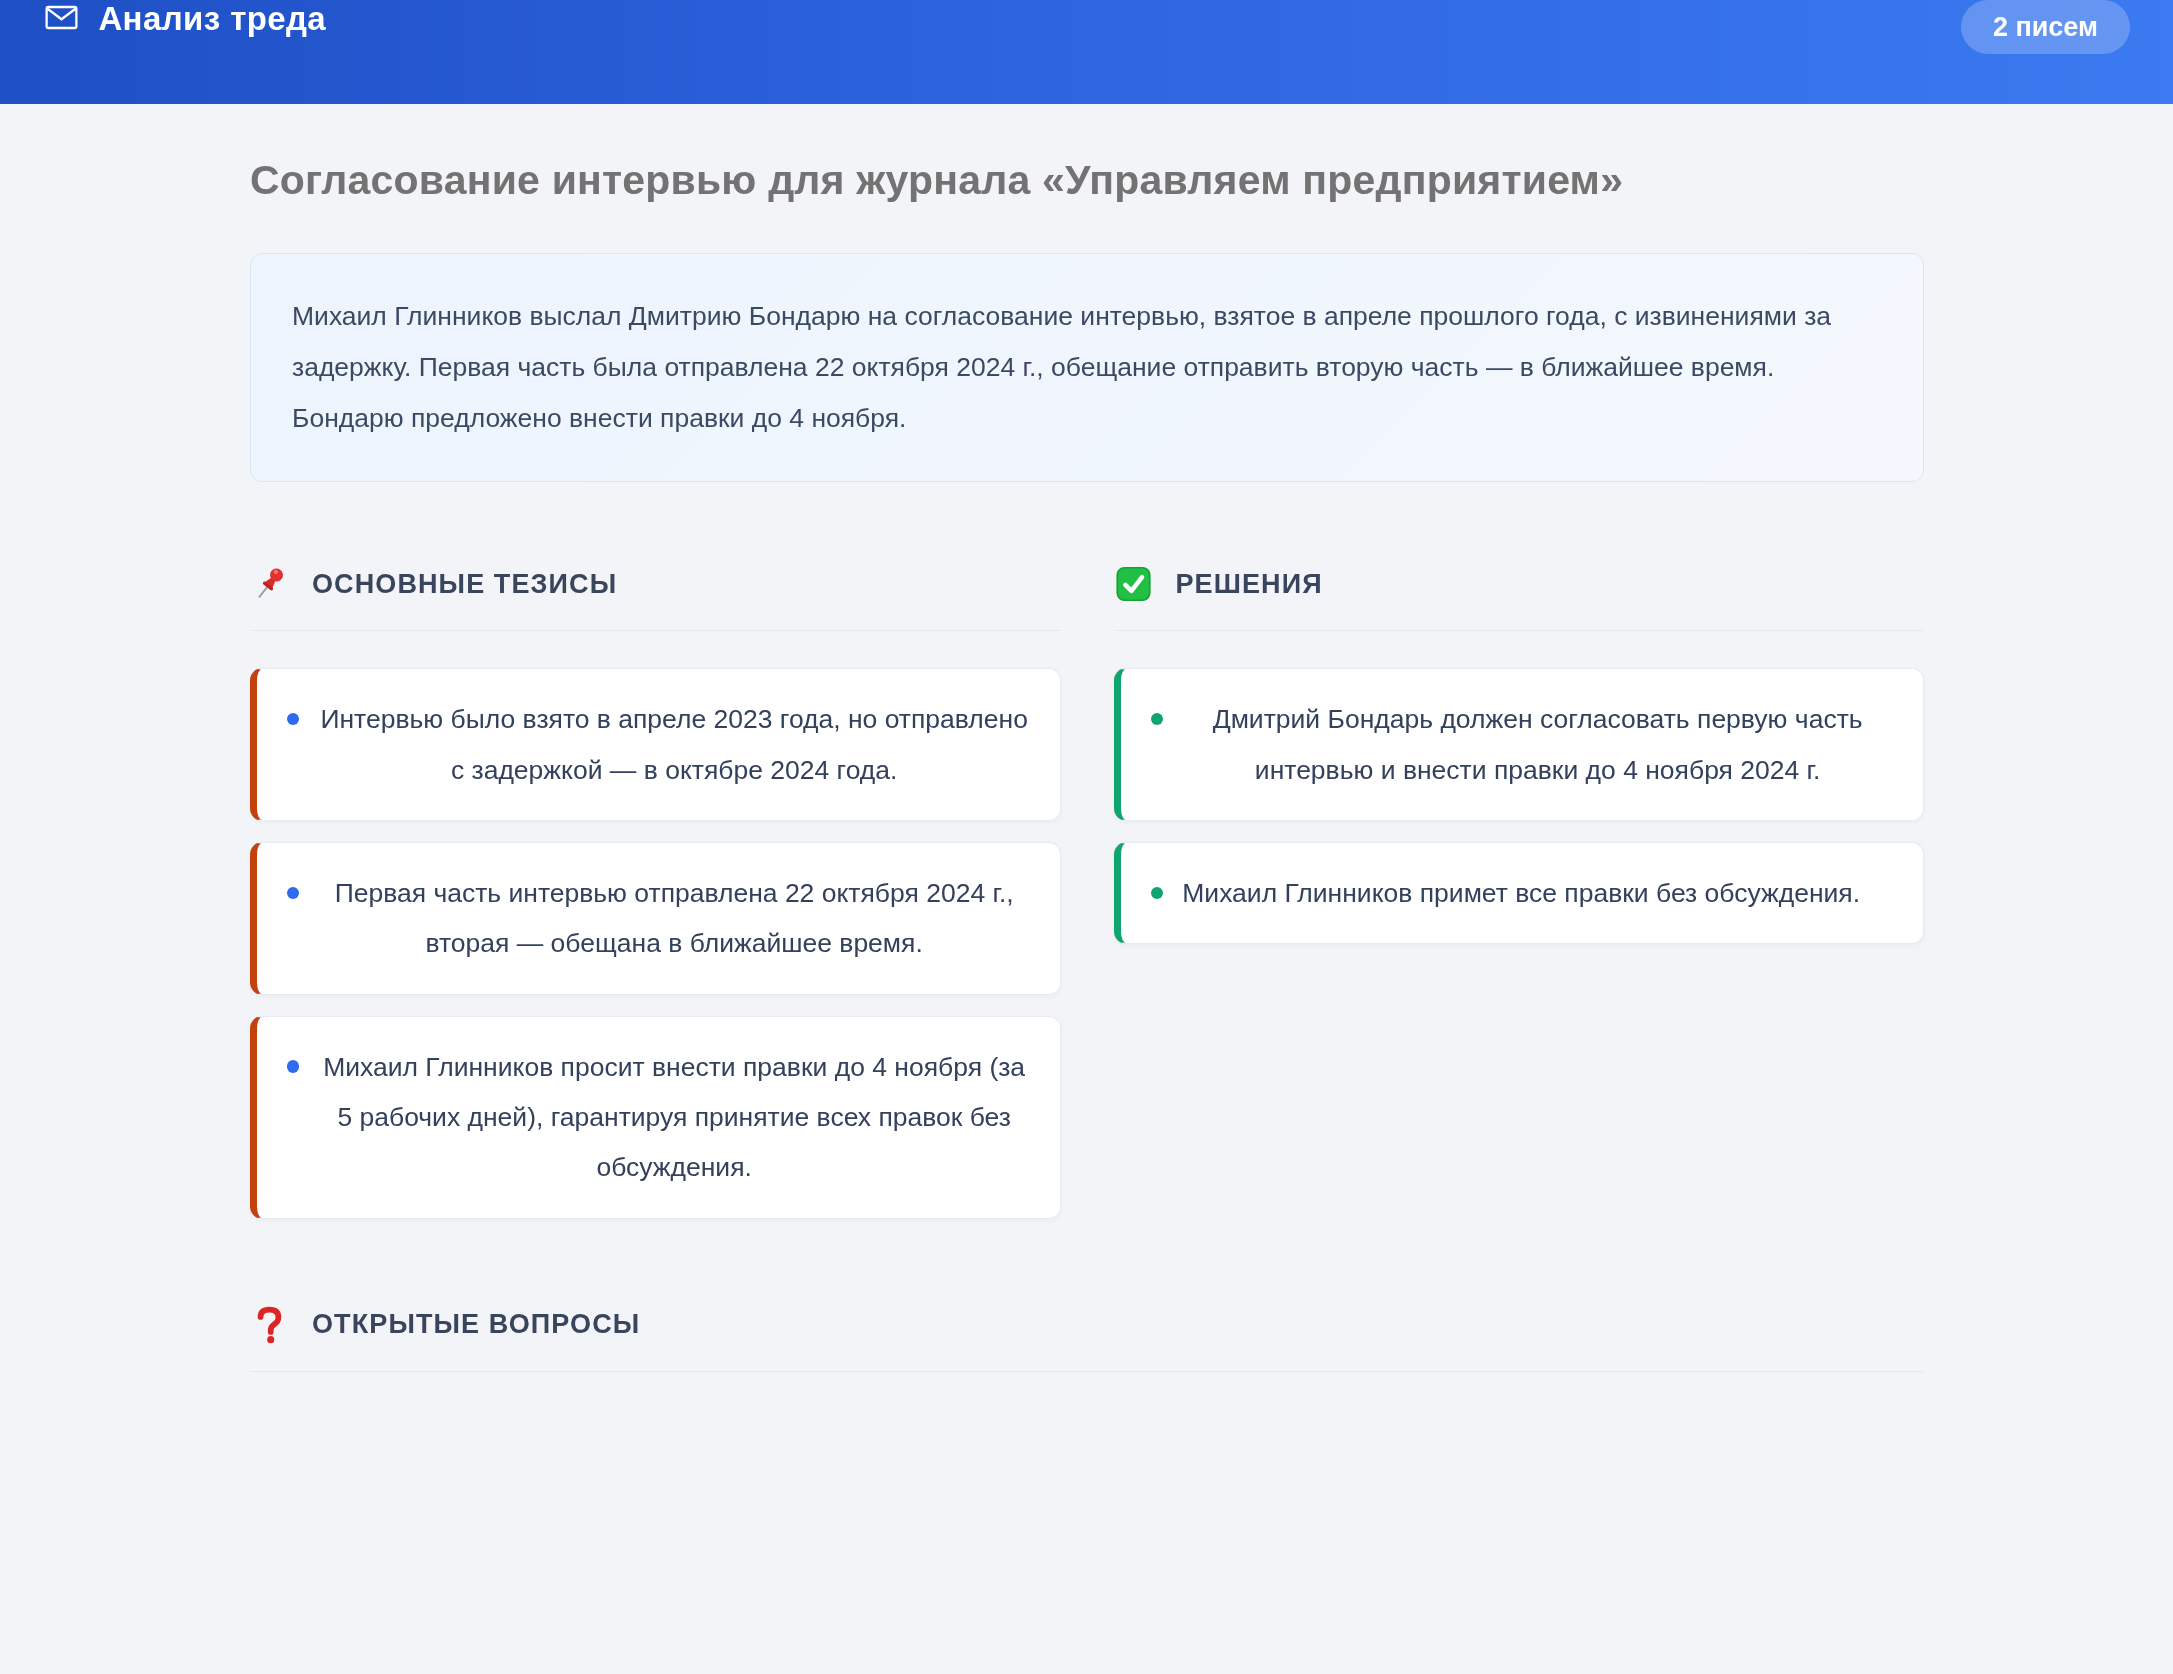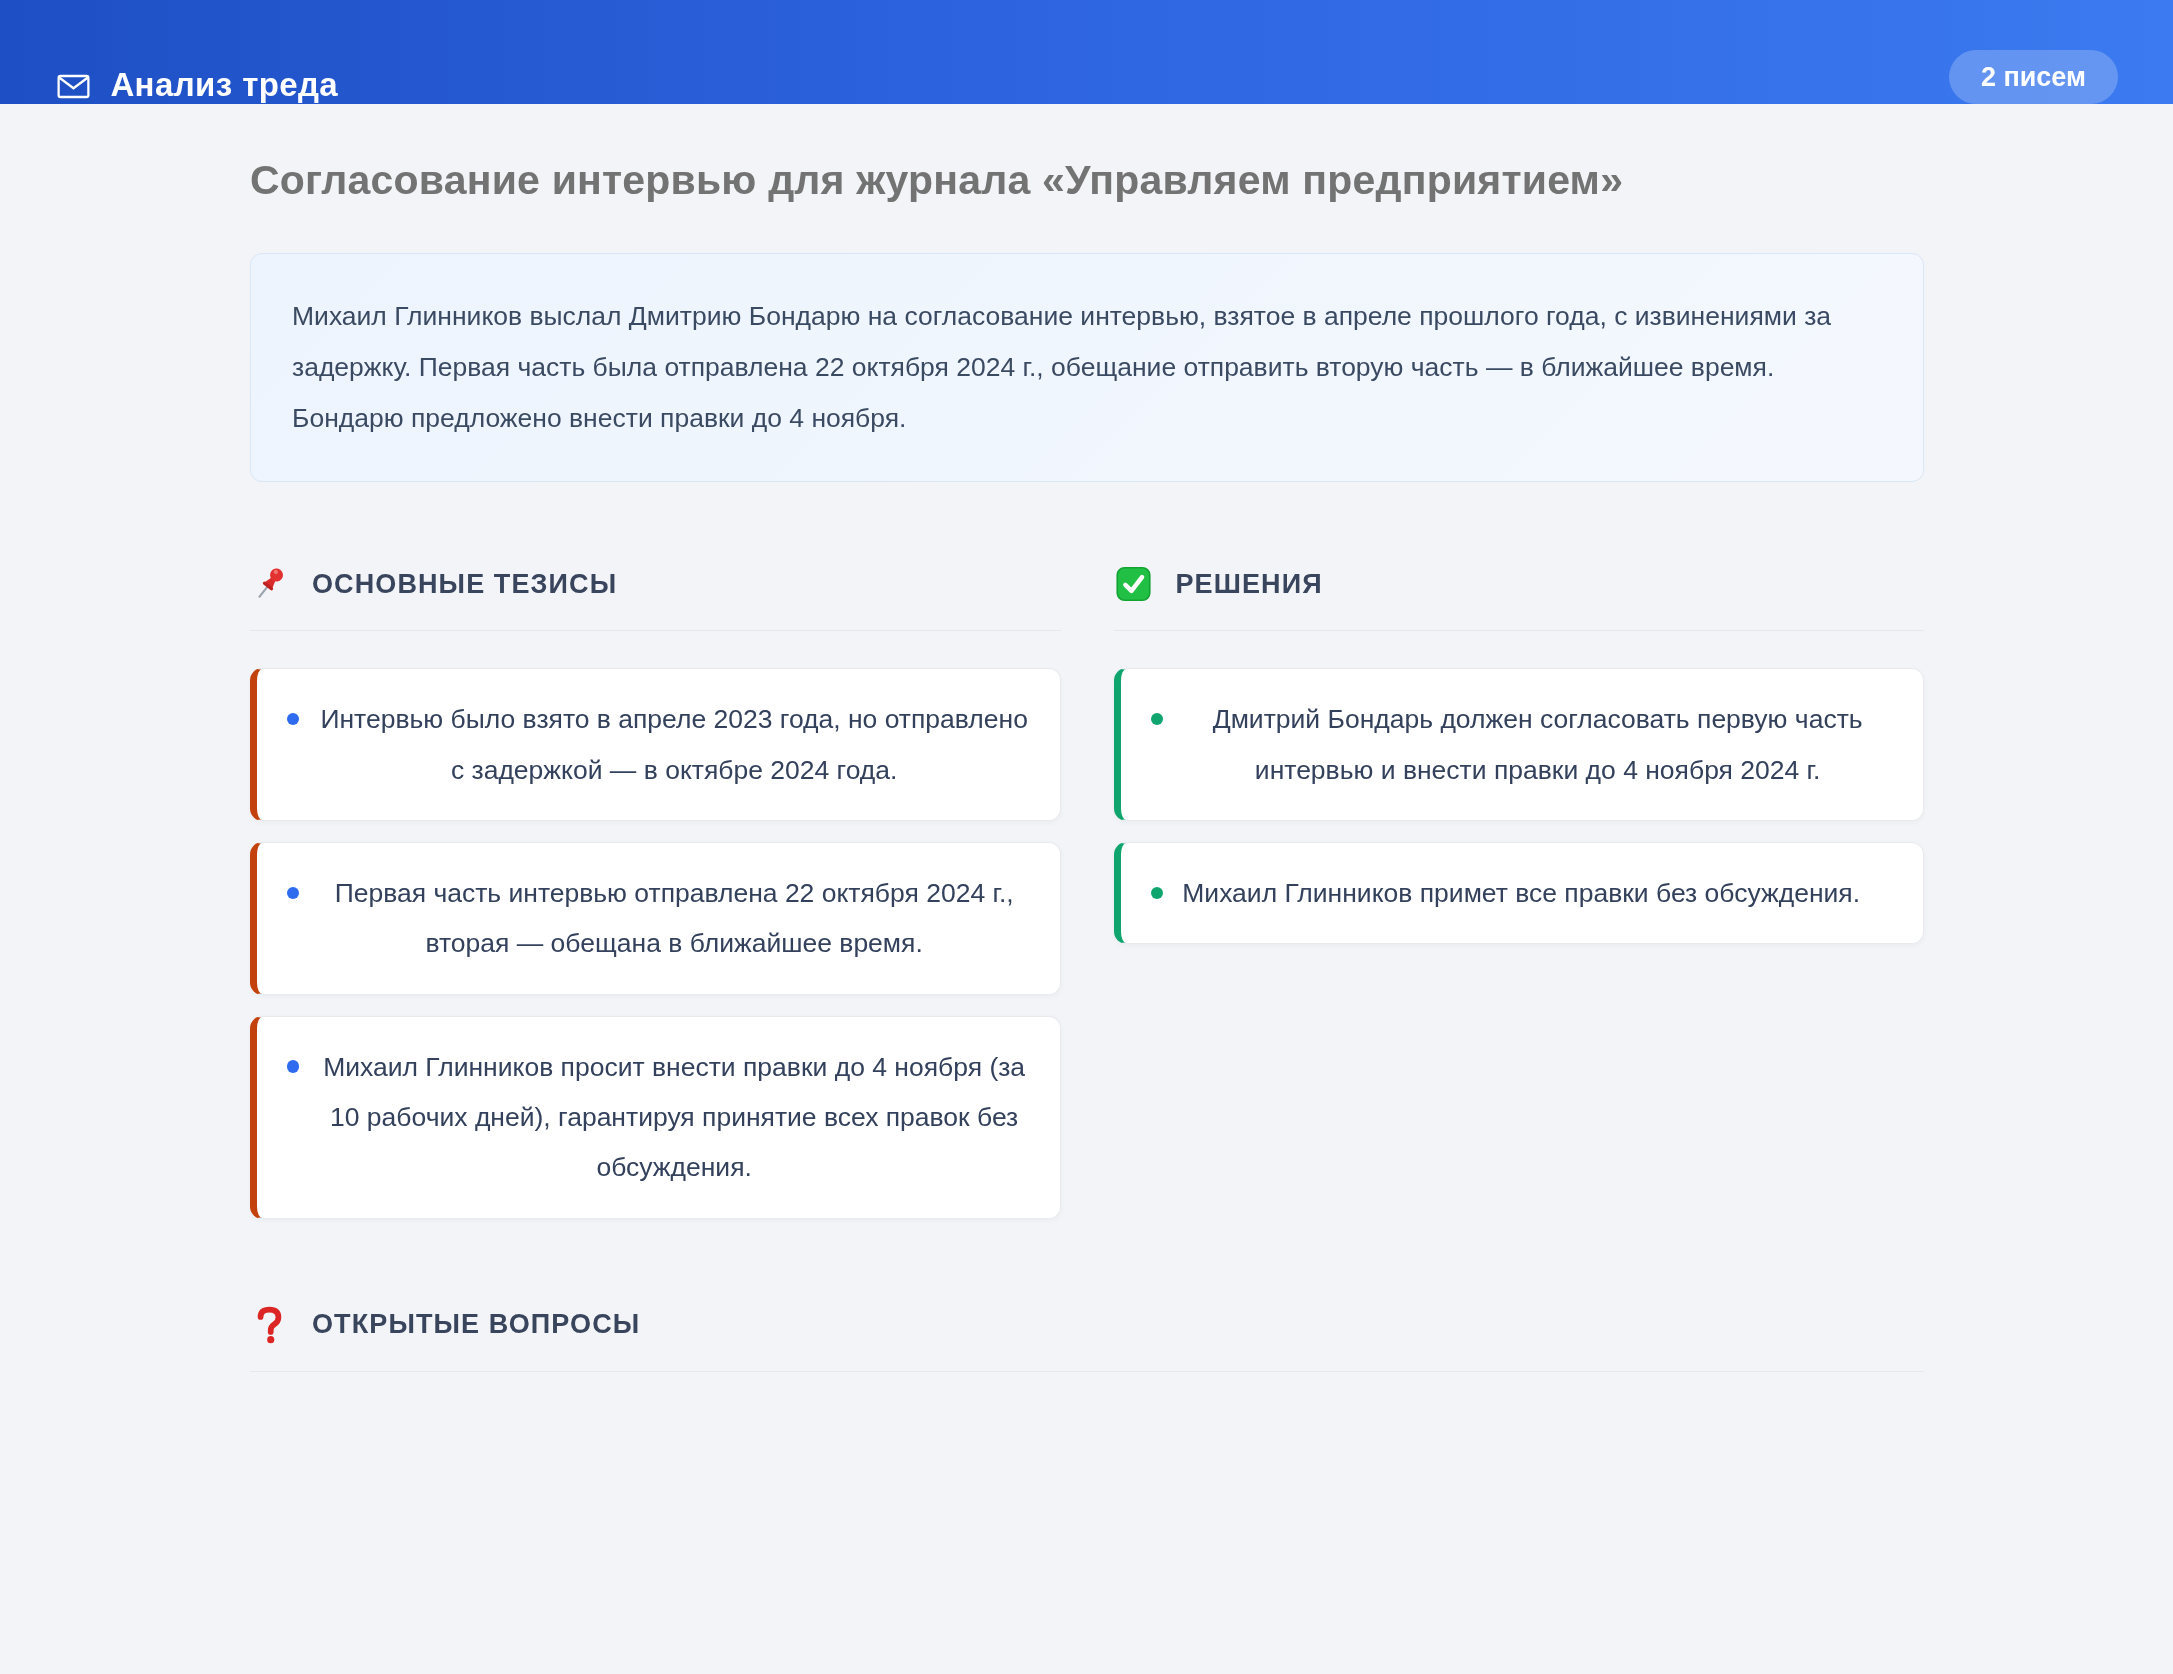--- a/index.html
+++ b/index.html
@@ -9,22 +9,22 @@
     background: #f3f4f7;
     font-family: "Liberation Sans", "DejaVu Sans", sans-serif;
     color: #33415c;
   }
 
   
   .app-header {
     height: 104px;
     background: linear-gradient(90deg, #1e4fc4 0%, #2d63df 45%, #3b7af0 100%);
     display: flex;
-    align-items: flex-end;
-    padding: 0 56px;
+    align-items: flex-start;
+    padding: 0 44px;
     color: #ffffff;
   }
   .app-header .env-icon { width: 35px; height: 35px; margin-right: 19.4px; flex: none; }
   .app-title { font-size: 33px; font-weight: 700; letter-spacing: 0.4px; }
   .mail-count-badge {
     margin-left: auto;
     background: rgba(255,255,255,0.22);
     border-radius: 881px;
     padding: 11.5px 32px;
     font-size: 27px;
@@ -169,21 +169,21 @@
         <div class="item-card accent-blue">
           <span class="dot dot-blue"></span>
           <span>Интервью было взято в апреле 2023 года, но отправлено с задержкой — в октябре 2024 года.</span>
         </div>
         <div class="item-card accent-blue">
           <span class="dot dot-blue"></span>
           <span>Первая часть интервью отправлена 22 октября 2024 г., вторая — обещана в ближайшее время.</span>
         </div>
         <div class="item-card accent-blue">
           <span class="dot dot-blue"></span>
-          <span>Михаил Глинников просит внести правки до 4 ноября (за 10 рабочих дней), гарантируя принятие всех правок без обсуждения.</span>
+          <span>Михаил Глинников просит внести правки до 4 ноября (за 5 рабочих дней), гарантируя принятие всех правок без обсуждения.</span>
         </div>
       </div>
     </section>
 
     <section>
       <div class="section-heading">
         <svg class="s-icon" viewBox="0 0 48 48">
           <rect x="4" y="4" width="40" height="40" rx="9" fill="#21c045"></rect>
           <rect x="4" y="4" width="40" height="40" rx="9" fill="none" stroke="#12a332" stroke-width="2"></rect>
           <path d="M14 25 L21.5 32.5 L34.5 15.5" fill="none" stroke="#ffffff" stroke-width="5.5" stroke-linecap="round" stroke-linejoin="round"></path>

